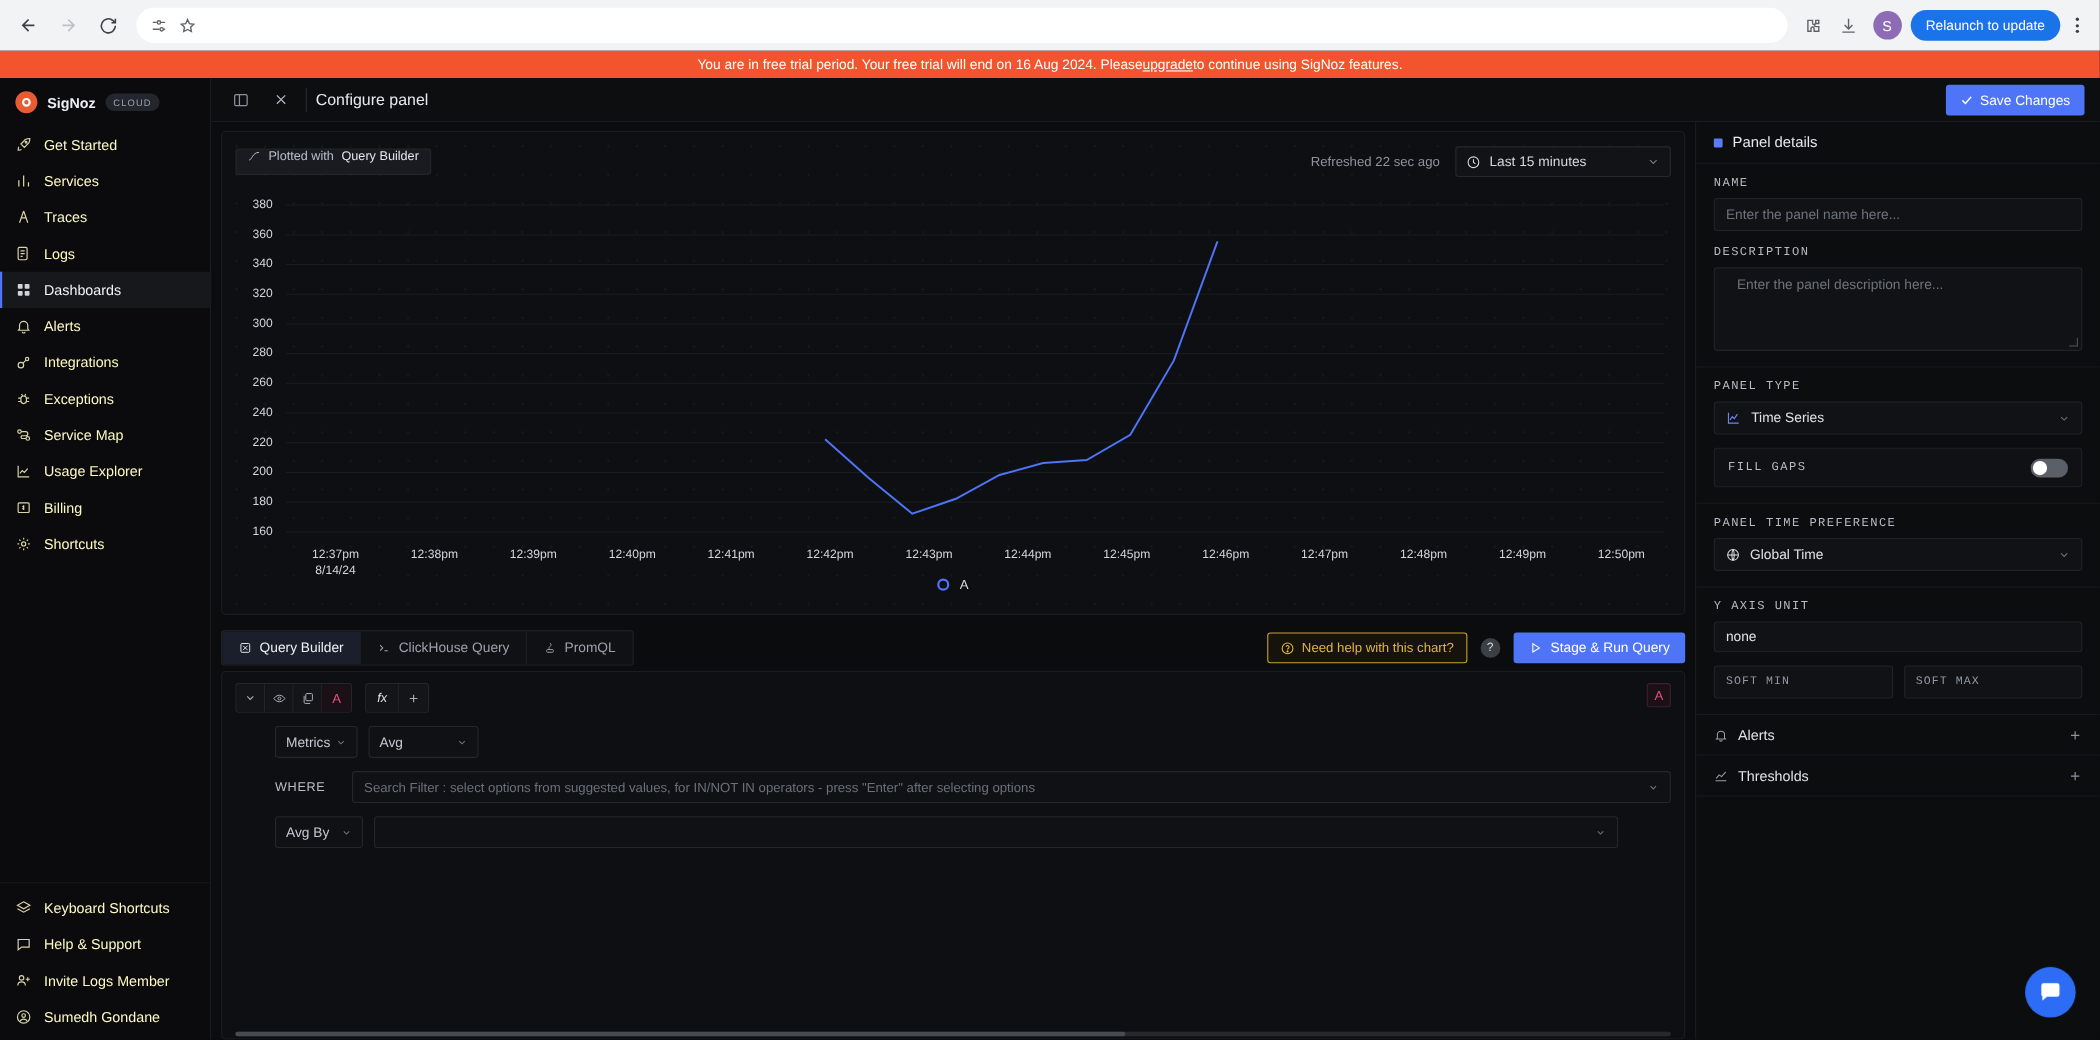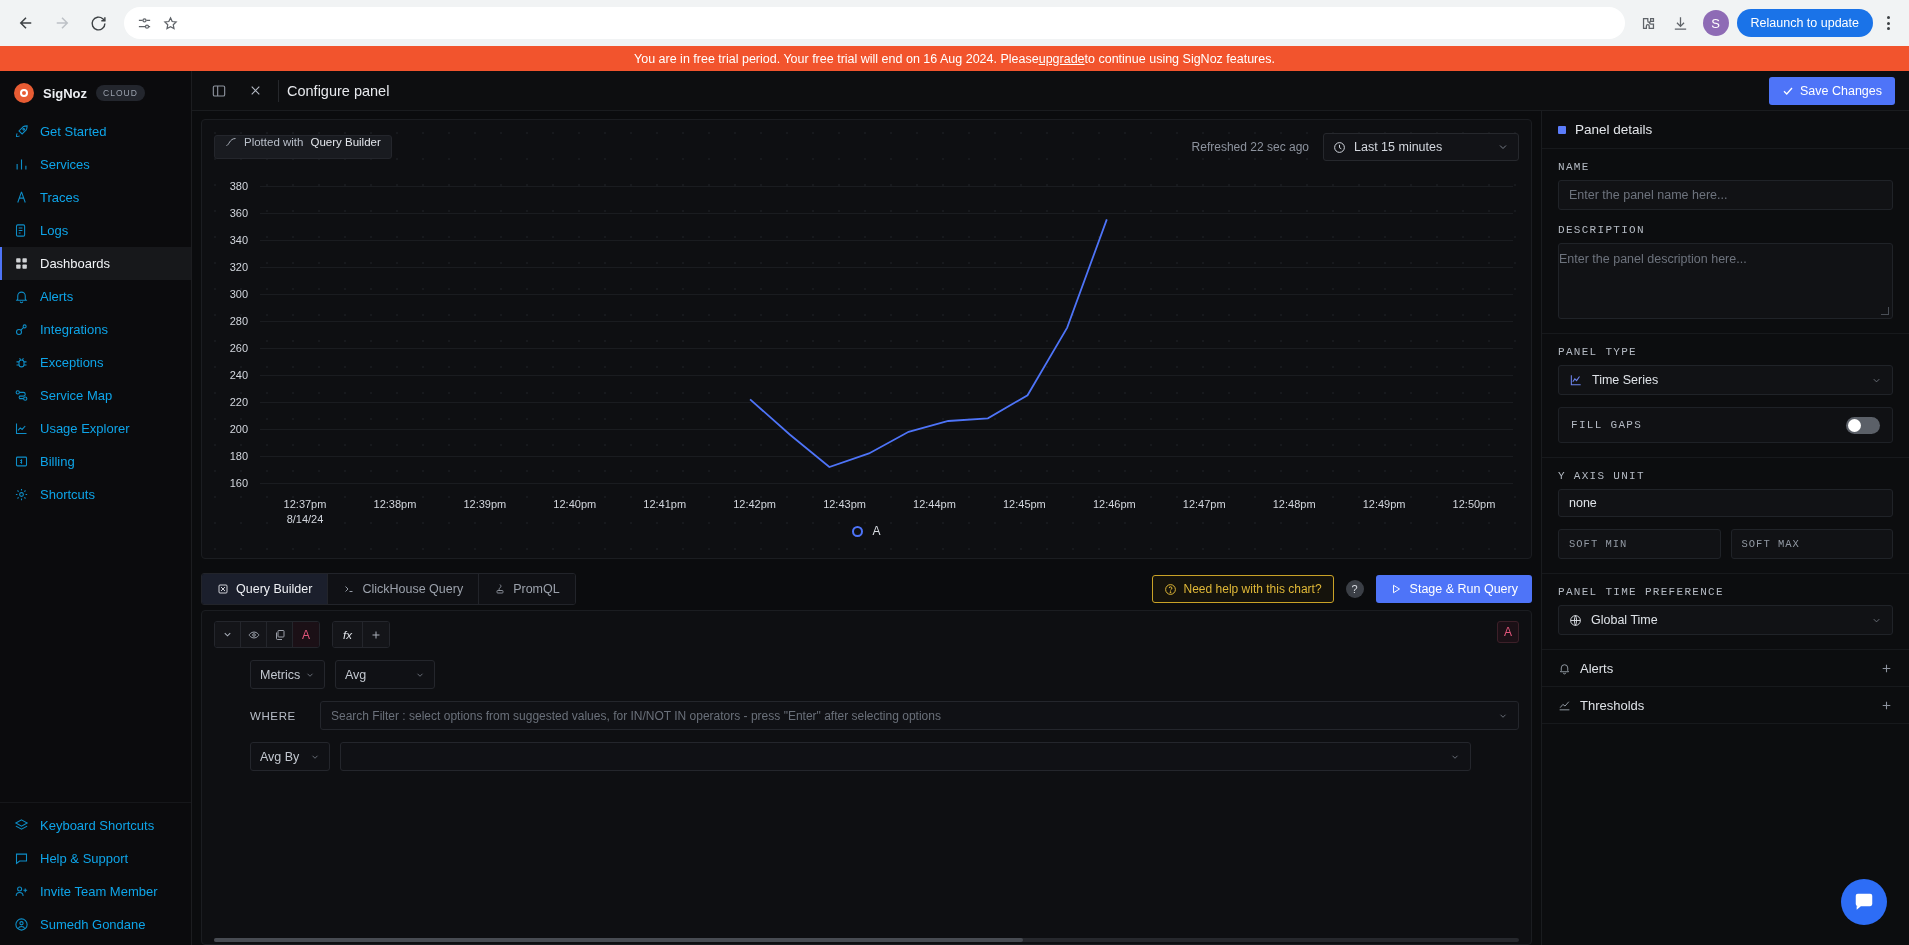--- a/index.html
+++ b/index.html
@@ -71,21 +71,21 @@
   .logo-dot i { width: 8px; height: 8px; border-radius: 50%;
     border: 2px solid #fff; }
   .brand-name { color: #eceef2; font-size: 13px; font-weight: 600; }
   .cloud-tag {
     background: #23262d; color: #9aa1ad; font-size: 8.5px; letter-spacing: 1px;
     padding: 3px 7px; border-radius: 9px;
   }
   .nav { display: flex; flex-direction: column; }
   .nav-item {
     height: 33px; display: flex; align-items: center; gap: 11px;
-    padding: 0 14px; color: #0ea5e9; font-size: 13px;
+    padding: 0 14px; color: #fef9c3; font-size: 13px;
   }
   .nav-item.active { background: #17181b; color: #f2f4f7; }
   .nav-item.active::before {
     content: ''; position: absolute; left: 0; width: 2px; height: 33px;
     background: #4e74f8;
   }
   .nav-item .ni { width: 15px; height: 15px; flex: none; display: flex;
     align-items: center; justify-content: center; opacity: .85; }
   .sb-footer { margin-top: auto; padding-bottom: 4px; border-top: 1px solid #16171a; padding-top: 6px; }
   .sb-footer .nav-item { height: 33px; }
@@ -234,21 +234,21 @@
   .rp-title { font-size: 13.5px; color: #e4e7eb; }
   .rp-sec { padding: 12px 16px 14px 16px; border-bottom: 1px solid #17191c; }
   .rp-lbl { font-size: 11px; color: #b5bbc4; letter-spacing: 1.3px;
     font-family: "Liberation Mono", monospace; margin-bottom: 7px; }
   .rp-input {
     height: 30px; background: #111215; border: 1px solid #202328; border-radius: 3px;
     display: flex; align-items: center; padding: 0 10px; font-size: 12.5px; color: #6d737d;
   }
   .rp-textarea {
     height: 76px; background: #111215; border: 1px solid #202328; border-radius: 3px;
-    padding: 8px 0; font-size: 12.5px; color: #6d737d; position: relative;
+    padding: 8px 20px; font-size: 12.5px; color: #6d737d; position: relative;
   }
   .rp-textarea::after {
     content:''; position:absolute; right:3px; bottom:3px; width:7px; height:7px;
     border-right:1px solid #4a4f57; border-bottom:1px solid #4a4f57;
   }
   .rp-select {
     height: 30px; background: #111215; border: 1px solid #202328; border-radius: 3px;
     display: flex; align-items: center; padding: 0 10px; gap: 9px;
     font-size: 12.5px; color: #dfe3e8;
   }
@@ -486,21 +486,21 @@
         <span>Help &amp; Support</span>
       </div>
       <div class="nav-item">
         <span class="ni">
             <svg width="15" height="15" viewBox="0 0 24 24" fill="none" stroke="currentColor" stroke-width="1.7">
               <circle cx="9" cy="8" r="3.2"></circle>
               <path d="M3.5 19c0-3.3 2.5-5.3 5.5-5.3s5.5 2 5.5 5.3"></path>
               <path d="M18 7v6M15 10h6"></path>
             </svg>
           </span>
-        <span>Invite Team Member</span>
+        <span>Invite Logs Member</span>
       </div>
       <div class="nav-item">
         <span class="ni">
             <svg width="15" height="15" viewBox="0 0 24 24" fill="none" stroke="currentColor" stroke-width="1.7">
               <circle cx="12" cy="12" r="9"></circle>
               <circle cx="12" cy="10" r="2.6"></circle>
               <path d="M6.8 18.5c.8-2.3 2.8-3.4 5.2-3.4s4.4 1.1 5.2 3.4"></path>
             </svg>
           </span>
         <span>Sumedh Gondane</span>
@@ -775,48 +775,48 @@
           </div>
           <div class="toggle-row">
             <span class="toggle-lbl">FILL GAPS</span>
             <span class="switch">
                 <i></i>
               </span>
           </div>
         </div>
 
         <div class="rp-sec">
-          <div class="rp-lbl">Y AXIS UNIT</div>
-          <div class="yunit-box">none</div>
-          <div class="softrow">
-            <div class="soft-field">
-              <span class="soft-lbl">SOFT MIN</span>
-            </div>
-            <div class="soft-field">
-              <span class="soft-lbl">SOFT MAX</span>
-            </div>
-          </div>
-        </div>
-
-        <div class="rp-sec">
           <div class="rp-lbl">PANEL TIME PREFERENCE</div>
           <div class="rp-select">
             <svg width="13" height="13" viewBox="0 0 24 24" fill="none" stroke="currentColor" stroke-width="1.7">
                 <circle cx="12" cy="12" r="9"></circle>
                 <path d="M3 12h18M12 3c2.6 3 2.6 15 0 18M12 3c-2.6 3-2.6 15 0 18"></path>
               </svg>
             <span>Global Time</span>
             <span class="chev">
               <svg width="11" height="11" viewBox="0 0 24 24" fill="none" stroke="currentColor" stroke-width="2">
                   <path d="M6 9l6 6 6-6"></path>
                 </svg>
             </span>
           </div>
         </div>
 
+        <div class="rp-sec">
+          <div class="rp-lbl">Y AXIS UNIT</div>
+          <div class="yunit-box">none</div>
+          <div class="softrow">
+            <div class="soft-field">
+              <span class="soft-lbl">SOFT MIN</span>
+            </div>
+            <div class="soft-field">
+              <span class="soft-lbl">SOFT MAX</span>
+            </div>
+          </div>
+        </div>
+
         <div class="acc-row">
           <svg width="13" height="13" viewBox="0 0 24 24" fill="none" stroke="#9aa1ab" stroke-width="1.7">
               <path d="M6 16V11a6 6 0 0112 0v5l1.5 2h-15z"></path>
               <path d="M10 20a2 2 0 004 0"></path>
             </svg>
           <span class="acc-title">Alerts</span>
           <span class="acc-plus">
             <svg width="13" height="13" viewBox="0 0 24 24" fill="none" stroke="currentColor" stroke-width="2">
                 <path d="M12 5v14M5 12h14"></path>
               </svg>

